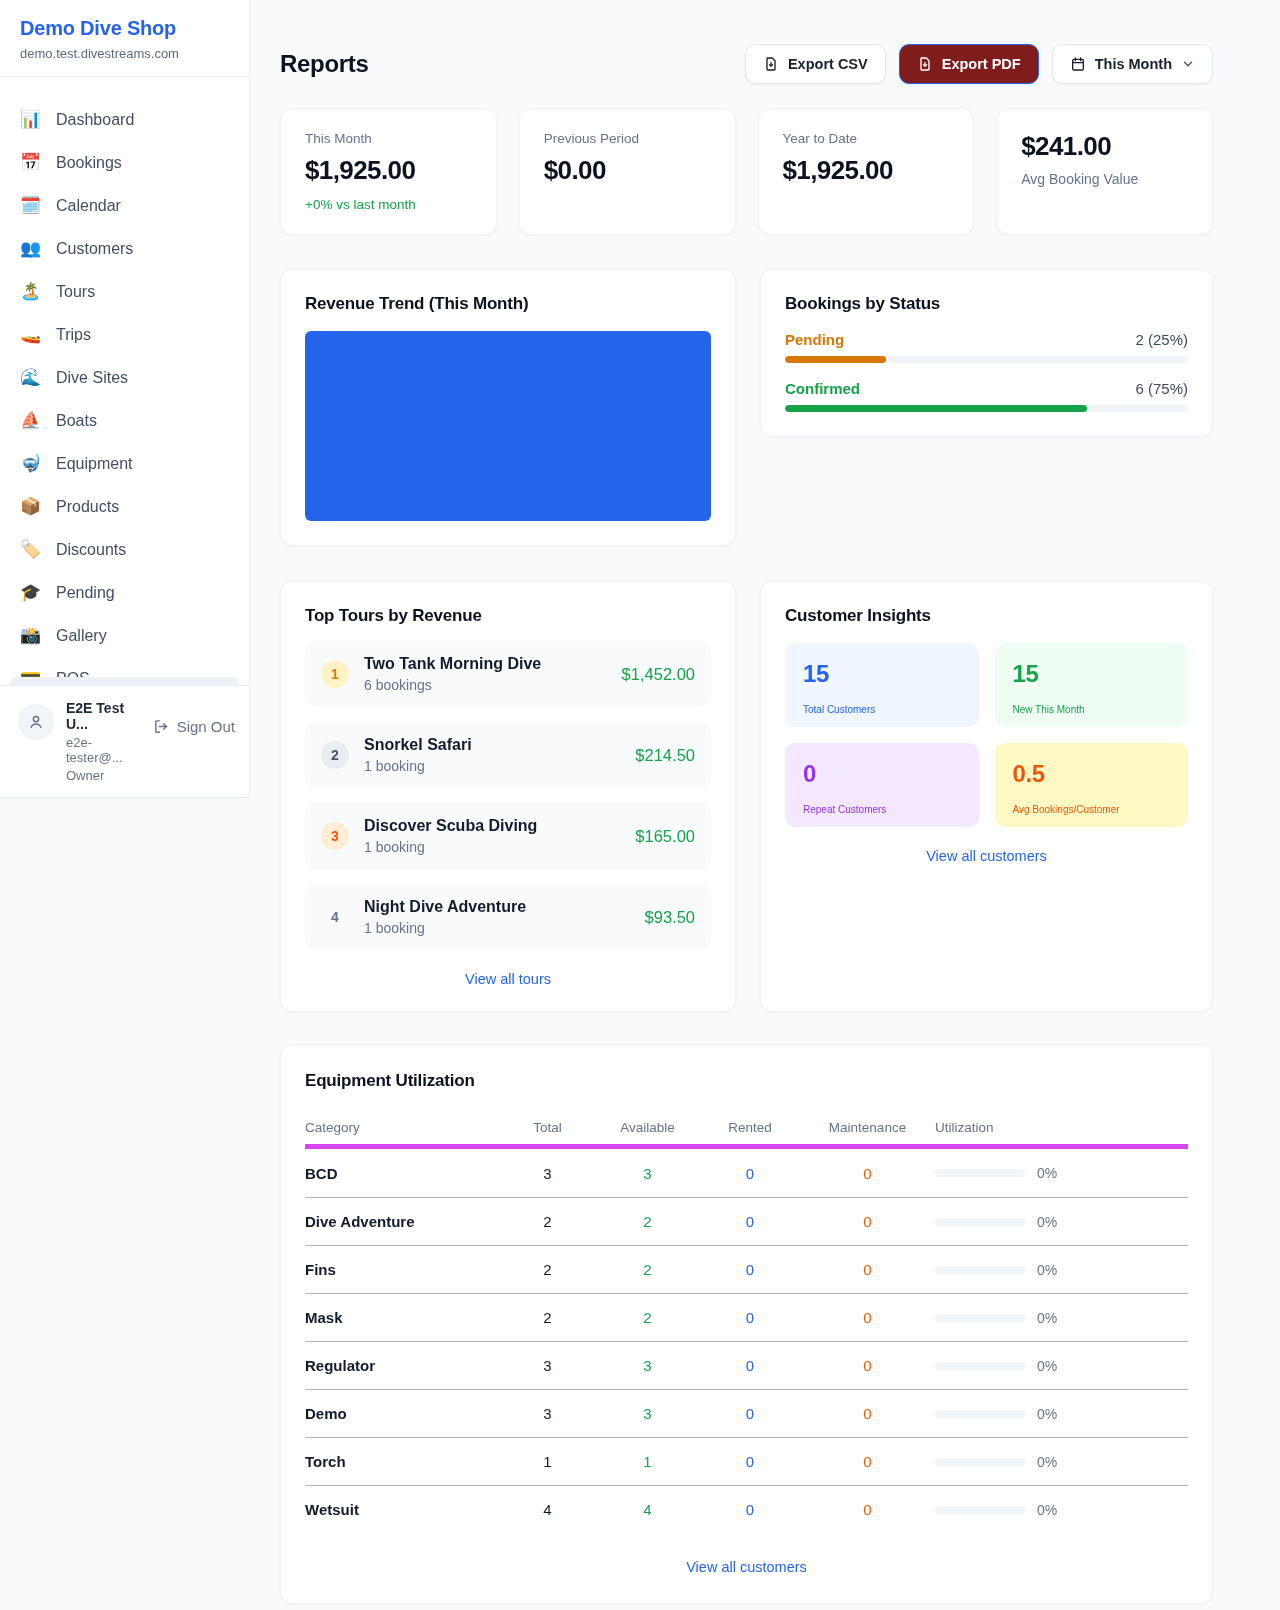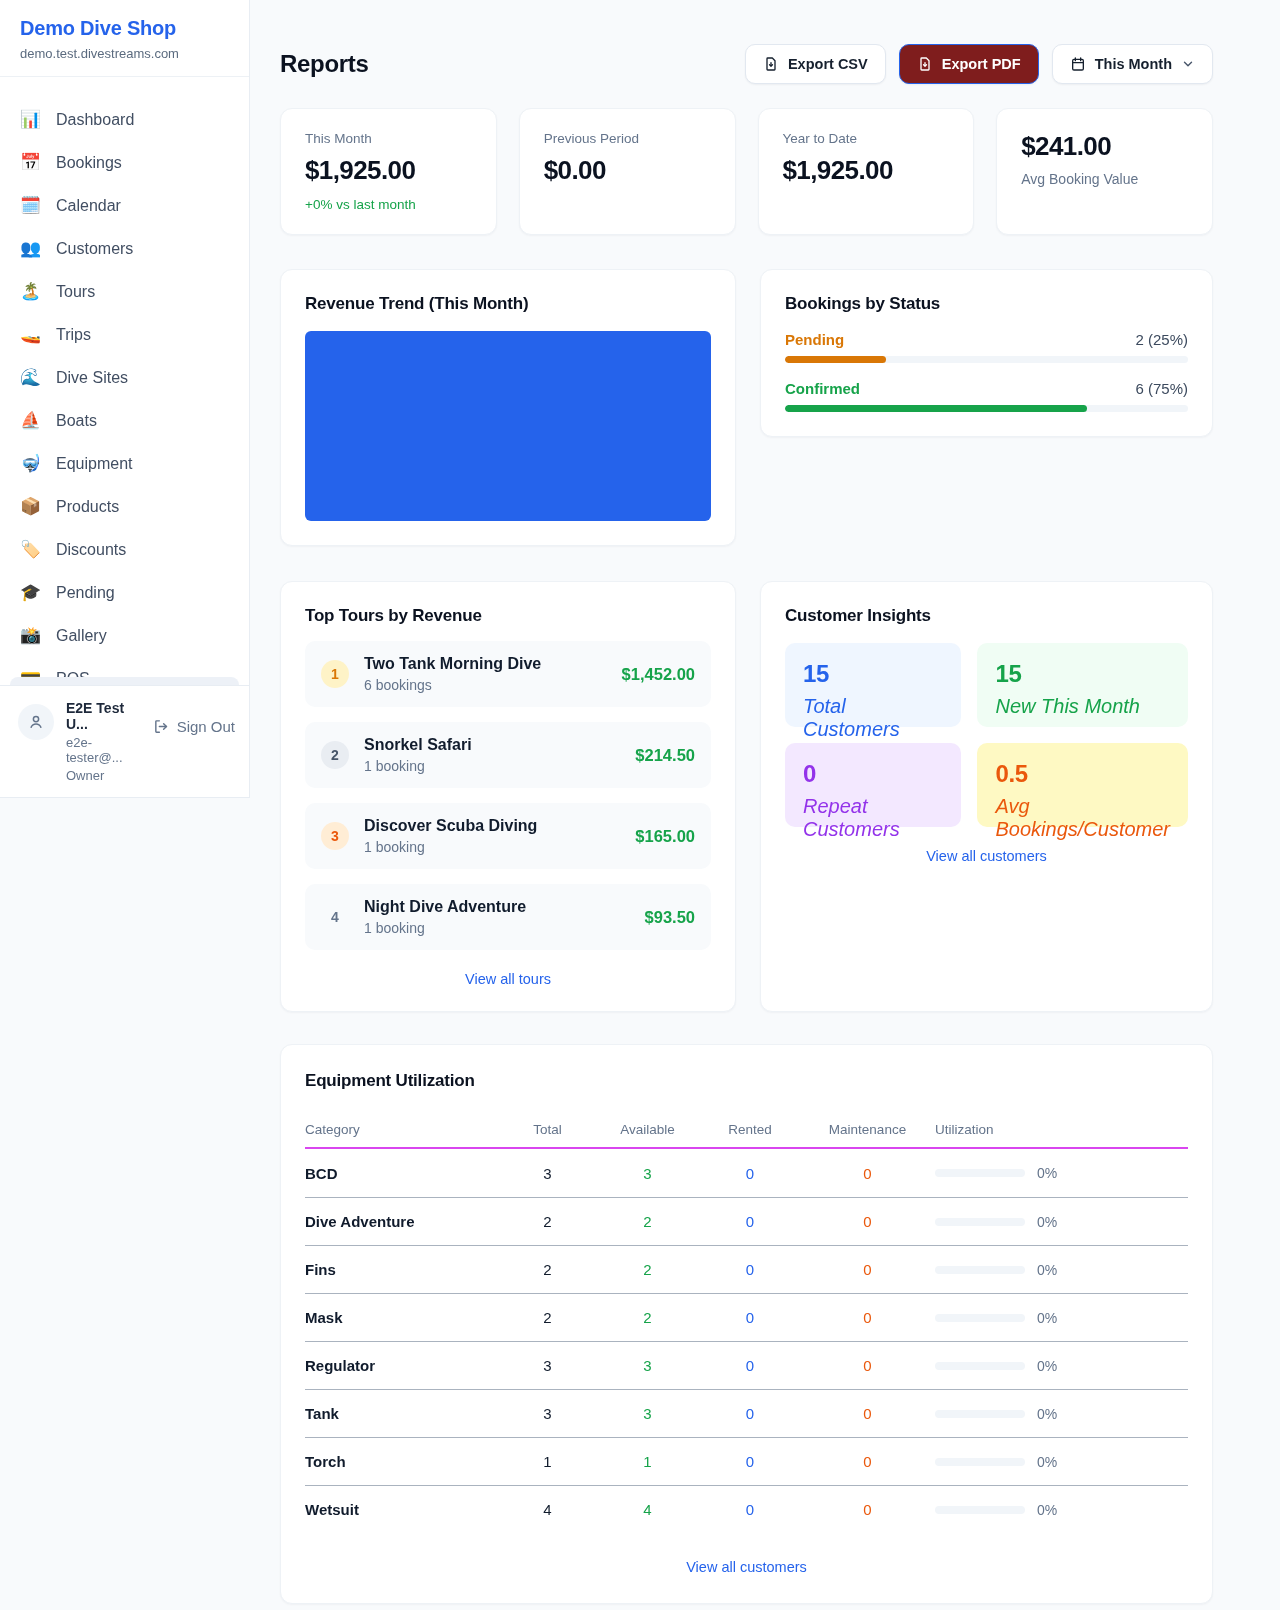--- a/index.html
+++ b/index.html
@@ -75,34 +75,34 @@
   .bar-fill { height:100%; border-radius:99px; }
   .two-col { display:grid; grid-template-columns:456px 1fr; gap:24px; margin-top:35px; align-items:stretch; }
   
   .tour-row { display:flex; align-items:center; gap:15px; background:#f8fafc;
     border-radius:10px; padding:13px 16px; margin-top:15px; min-height:66px; }
   .rank-badge { width:28px; height:28px; border-radius:50%; display:flex; align-items:center;
     justify-content:center; font-size:14px; font-weight:bold; flex:none; }
   .tour-info { flex:1; min-width:0; }
   .tour-name { font-size:16px; font-weight:bold; color:#111c2d; }
   .tour-bookings { font-size:14px; color:#64748b; margin-top:4px; }
-  .tour-revenue { font-size:16.5px; font-weight:700; color:#16a34a; white-space:nowrap;padding-left:38px; }
+  .tour-revenue { font-size:16.5px; font-weight:400; color:#16a34a; white-space:nowrap;padding-left:38px; }
   .view-link { display:block; text-align:center; color:#2563eb; font-size:14.5px;
     margin-top:21px; cursor:pointer; text-decoration:none; }
   
   .tiles-grid { display:grid; grid-template-columns:1fr 1fr; gap:16px; margin-top:17px; }
   .tile { border-radius:10px; padding:17px 18px; height:84px; }
   .tile-value { font-size:24px; font-weight:800; letter-spacing:-0.4px; }
-  .tile-label { font-size:20px; margin-top:7px;font-style:italic; }
+  .tile-label { font-size:10px; margin-top:16px; }
   
   .equipment-card { margin-top:32px; padding:26px 24px 22px; }
   .eq-table { margin-top:20px; }
   .eq-row { display:grid; grid-template-columns:195px 95px 105px 100px 135px 1fr;
     align-items:center; height:48px; }
-  .eq-head { height:38px; border-bottom:2px solid #d946ef; }
+  .eq-head { height:38px; border-bottom:5px solid #d946ef; }
   .eq-head > div { font-size:13.5px; color:#64748b; }
   .eq-row + .eq-row { border-top:1px solid rgba(100,116,139,.55); }
   .eq-head + .eq-row { border-top:none; }
   .eq-cat { font-size:15px; font-weight:bold; color:#101b2c; }
   .eq-num { font-size:15px; text-align:center; }
   .c-dark { color:#111c2d; } .c-green { color:#16a34a; } .c-blue { color:#2563eb; } .c-orange { color:#ea580c; }
   .eq-head .t-center { text-align:center; }
   .util-cell { display:flex; align-items:center; gap:12px; }
   .util-track { width:90px; height:8px; border-radius:99px; background:#f1f5f9; overflow:hidden; }
   .util-fill { height:100%; background:#2563eb; border-radius:99px; }
@@ -445,21 +445,21 @@
           <div class="eq-num c-orange">0</div>
           <div class="util-cell">
             <div class="util-track">
               <div class="util-fill" style="width: 0%;"></div>
             </div>
             <span class="util-pct">0%</span>
           </div>
         </div>
 
         <div class="eq-row">
-          <div class="eq-cat">Tank</div>
+          <div class="eq-cat">Demo</div>
           <div class="eq-num c-dark">3</div>
           <div class="eq-num c-green">3</div>
           <div class="eq-num c-blue">0</div>
           <div class="eq-num c-orange">0</div>
           <div class="util-cell">
             <div class="util-track">
               <div class="util-fill" style="width: 0%;"></div>
             </div>
             <span class="util-pct">0%</span>
           </div>

